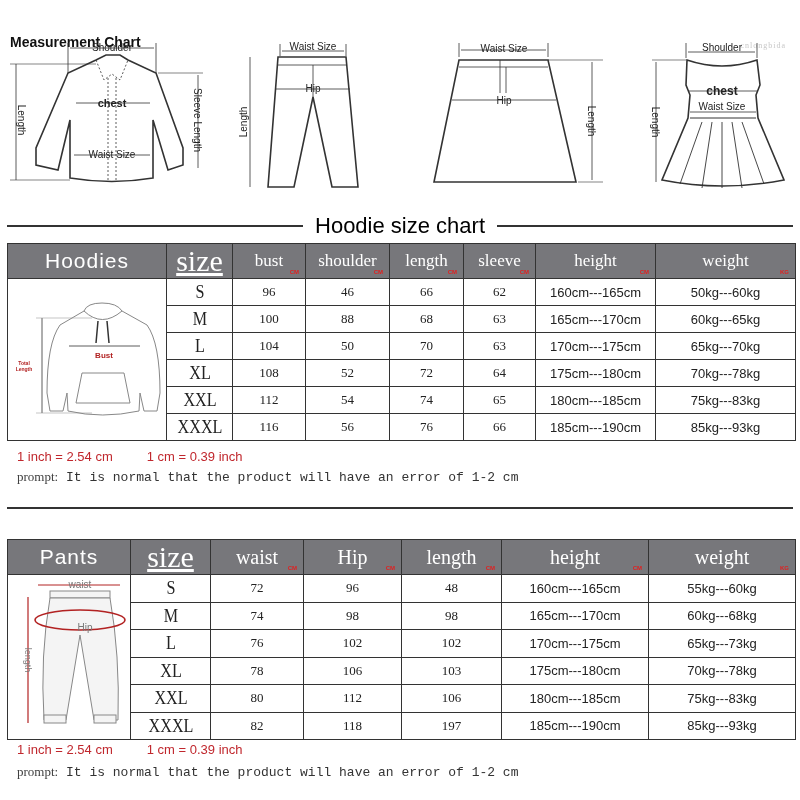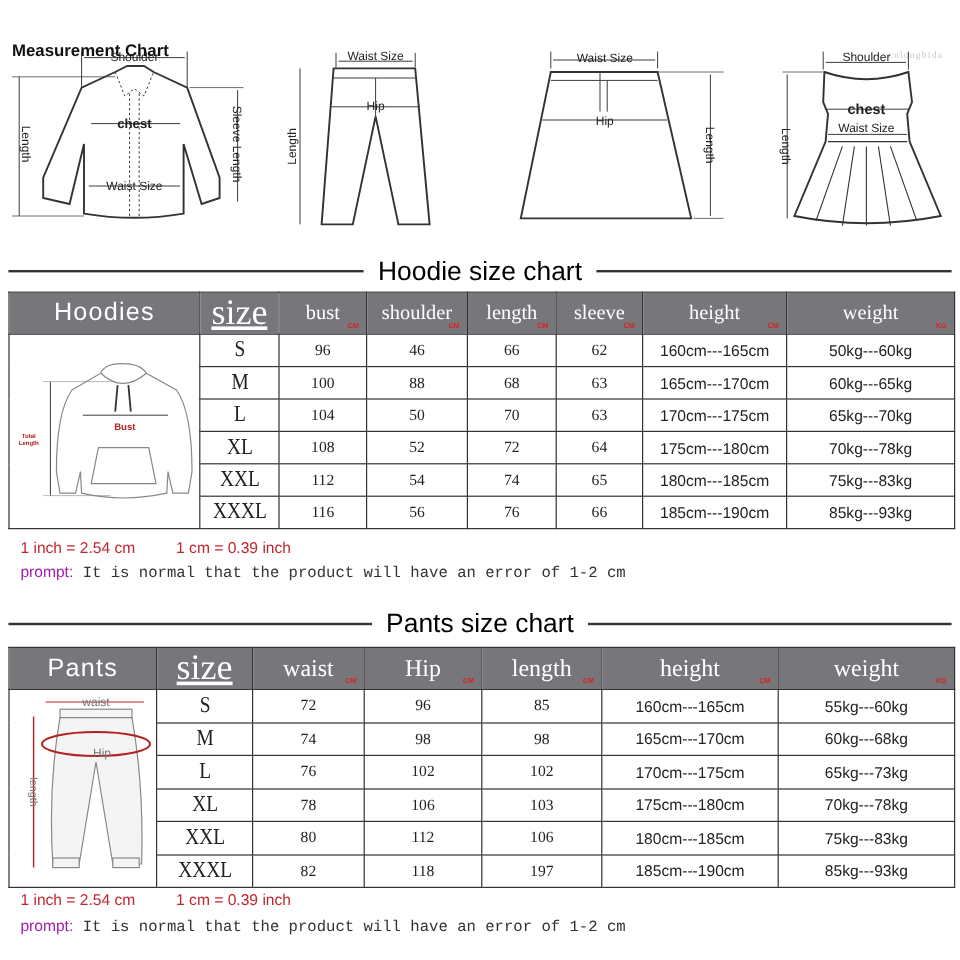--- a/index.html
+++ b/index.html
@@ -19,21 +19,21 @@
   table.sc th.size{font-size:30px;text-decoration:underline;}
   table.sc th .unit{position:absolute;right:6px;bottom:3px;font-size:6px;color:#e02020;font-family:"Liberation Sans",sans-serif;font-weight:bold;}
   table.sc td{height:26px;font-size:13px;}
   table.sc td.sz{font-size:19px;font-family:"Liberation Serif",serif;transform:scaleX(0.85);}
   table.sc td.num{font-family:Liberation Serif, serif;margin-left:16px;}
   table.sc td.rng{font-family:"Liberation Sans",sans-serif;font-size:13px;}
   table.sc td.img{background:#fff;vertical-align:middle;}
   .conv{position:absolute;left:17px;font-family:"Liberation Sans",sans-serif;font-size:13px;color:#c0272d;}
   .conv span{margin-right:34px;}
   .prompt{position:absolute;left:17px;font-size:13px;color:#333;font-family:"Liberation Mono",monospace;}
-  .prompt b{font-family:Liberation Sans, sans-serif;font-weight:normal;color:#a21caf;}
+  .prompt b{font-family:Liberation Serif, serif;font-weight:normal;color:#404040;}
 </style>
 </head>
 <body>
 
 <div class="abs mtitle">Measurement Chart</div>
 <div class="abs watermark">cnlongbida</div>
 
 <div class="diag" style="left:8px;top:40px;">
   <svg width="195" height="150" viewBox="0 0 195 150" font-family="Liberation Sans, sans-serif" font-size="10" fill="none" stroke="#333">
     <line x1="60" y1="3" x2="60" y2="35" stroke-width="0.8"></line>
@@ -217,21 +217,20 @@
 <div class="conv" style="top:449px;">
   <span>1 inch = 2.54 cm</span><span>1 cm = 0.39 inch</span>
 </div>
 <div class="prompt" style="top:469px;">
   <b>prompt:</b>
   <span>It is normal that the product will have an error of 1-2 cm</span>
 </div>
 
 <div class="sec-title" style="top:507px;">
   <div class="line"></div>
-  <div class="txt">Pants size chart</div>
   <div class="line"></div>
 </div>
 
 <table class="sc" style="left:7px;top:539px;width:788px;border-radius:29px;">
   <colgroup>
     <col style="width:123px">
       <col style="width:80px">
       <col style="width:93px">
       <col style="width:98px">
       <col style="width:100px">
@@ -261,21 +260,21 @@
         <text x="70" y="13" text-anchor="middle" font-size="10" fill="#777">waist</text>
         <ellipse cx="70" cy="45" rx="45" ry="10" fill="none" stroke="#b22222" stroke-width="1.6"></ellipse>
         <text x="75" y="56" text-anchor="middle" font-size="10" fill="#777">Hip</text>
         <line x1="18" y1="22" x2="18" y2="148" stroke="#b22222" stroke-width="1.2"></line>
         <text x="0" y="0" transform="translate(15 85) rotate(90)" text-anchor="middle" font-size="9" fill="#777">length</text>
       </svg>
     </td>
     <td class="sz">S</td>
     <td class="num">72</td>
     <td class="num">96</td>
-    <td class="num">85</td>
+    <td class="num">48</td>
     <td class="rng">160cm---165cm</td>
     <td class="rng">55kg---60kg</td>
   </tr>
   <tr>
     <td class="sz">M</td>
     <td class="num">74</td>
     <td class="num">98</td>
     <td class="num">98</td>
     <td class="rng">165cm---170cm</td>
     <td class="rng">60kg---68kg</td>

